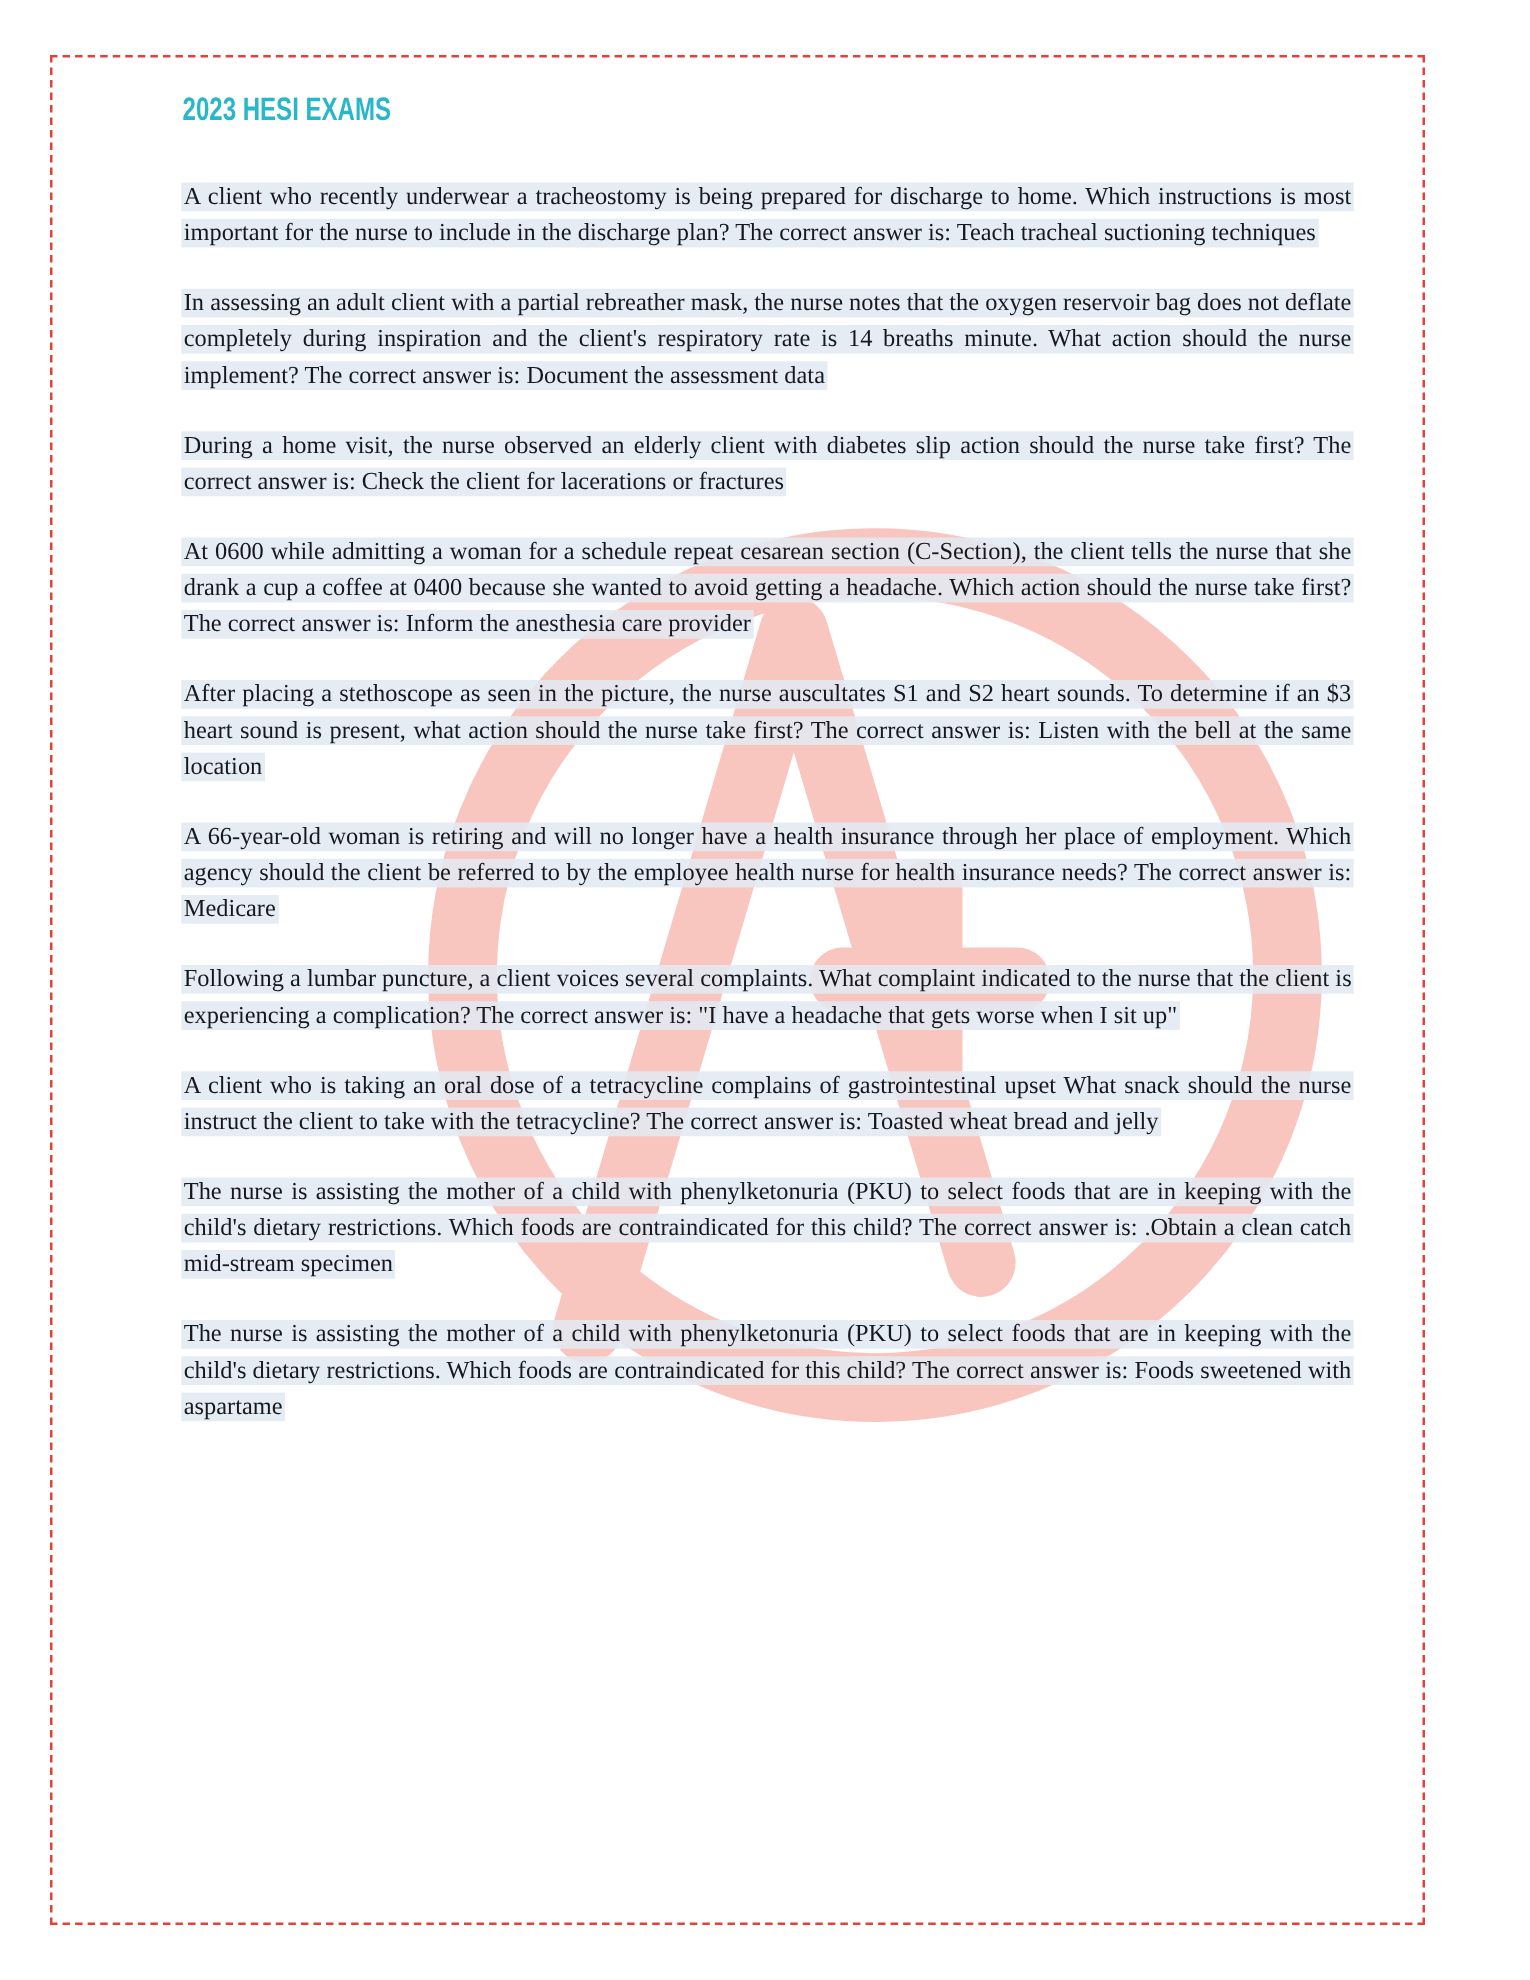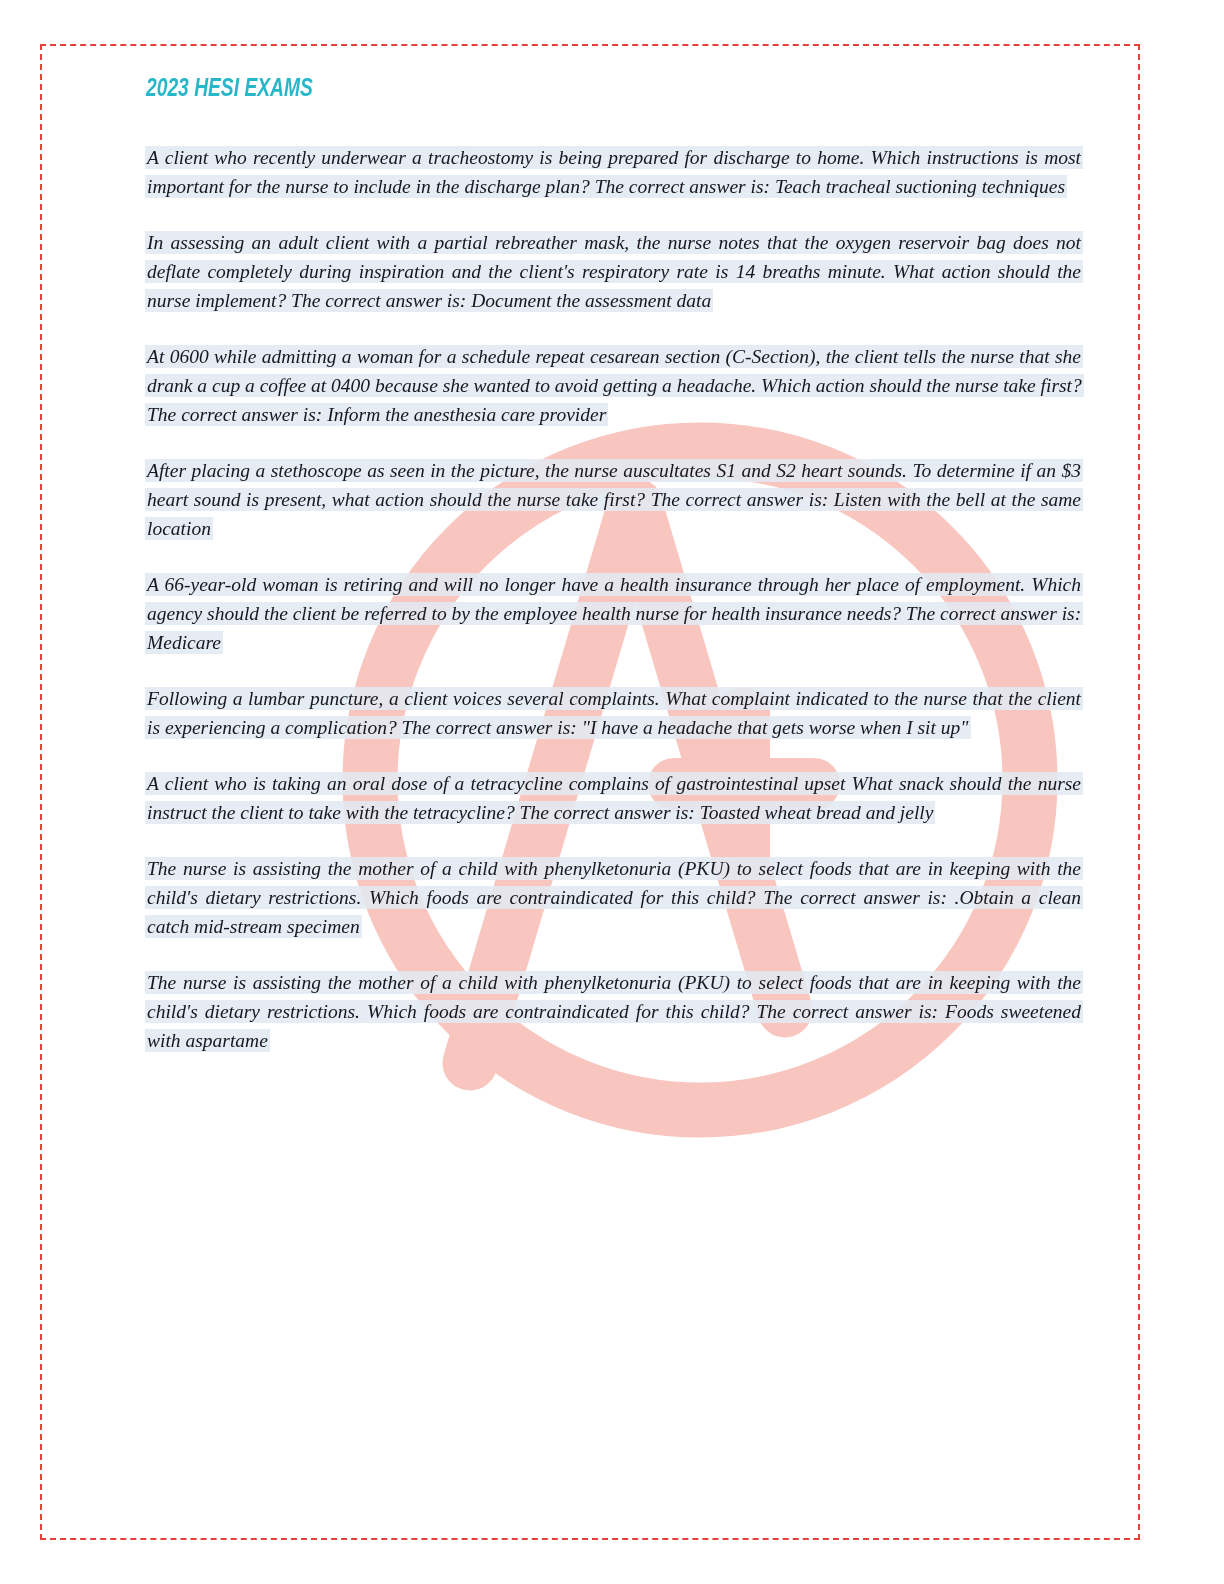--- a/index.html
+++ b/index.html
@@ -3,21 +3,20 @@
 <meta charset="utf-8">
 <style>
   html, body { margin: 0; padding: 0; background: #ffffff; }
   .page {
     position: relative;
     width: 1180px;
     height: 1584px;
     background: #ffffff;
     overflow: hidden;
     font-family: "Liberation Serif", serif;
-    font-style: italic;
   }
   .border-frame {
     position: absolute;
     left: 40px; top: 44px; right: 40px; bottom: 44px;
     border: 2px dashed #e5403a;
     pointer-events: none;
     z-index: 3;
   }
   .doc-title {
     position: absolute;
@@ -80,20 +79,21 @@
       <g fill="#f8c5bf">
         <rect x="333" y="363" width="192" height="52" rx="26"></rect>
         <rect x="403" y="293" width="52" height="192" rx="24"></rect>
       </g>
     </svg>
   </div>
 
   <div class="content">
     <p><span class="hl">A client who recently underwear a tracheostomy is being prepared for discharge to home. Which instructions is most important for the nurse to include in the discharge plan? The correct answer is: Teach tracheal suctioning techniques</span></p>
     <p><span class="hl">In assessing an adult client with a partial rebreather mask, the nurse notes that the oxygen reservoir bag does not deflate completely during inspiration and the client's respiratory rate is 14 breaths minute. What action should the nurse implement? The correct answer is: Document the assessment data</span></p>
+    <p><span class="hl">During a home visit, the nurse observed an elderly client with diabetes slip action should the nurse take first? The correct answer is: Check the client for lacerations or fractures</span></p>
     <p><span class="hl">At 0600 while admitting a woman for a schedule repeat cesarean section (C-Section), the client tells the nurse that she drank a cup a coffee at 0400 because she wanted to avoid getting a headache. Which action should the nurse take first? The correct answer is: Inform the anesthesia care provider</span></p>
     <p><span class="hl">After placing a stethoscope as seen in the picture, the nurse auscultates S1 and S2 heart sounds. To determine if an $3 heart sound is present, what action should the nurse take first? The correct answer is: Listen with the bell at the same location</span></p>
     <p><span class="hl">A 66-year-old woman is retiring and will no longer have a health insurance through her place of employment. Which agency should the client be referred to by the employee health nurse for health insurance needs? The correct answer is: Medicare</span></p>
     <p><span class="hl">Following a lumbar puncture, a client voices several complaints. What complaint indicated to the nurse that the client is experiencing a complication? The correct answer is: "I have a headache that gets worse when I sit up"</span></p>
     <p><span class="hl">A client who is taking an oral dose of a tetracycline complains of gastrointestinal upset What snack should the nurse instruct the client to take with the tetracycline? The correct answer is: Toasted wheat bread and jelly</span></p>
     <p><span class="hl">The nurse is assisting the mother of a child with phenylketonuria (PKU) to select foods that are in keeping with the child's dietary restrictions. Which foods are contraindicated for this child? The correct answer is: .Obtain a clean catch mid-stream specimen</span></p>
     <p><span class="hl">The nurse is assisting the mother of a child with phenylketonuria (PKU) to select foods that are in keeping with the child's dietary restrictions. Which foods are contraindicated for this child? The correct answer is: Foods sweetened with aspartame</span></p>
   </div>
 
 </div>

